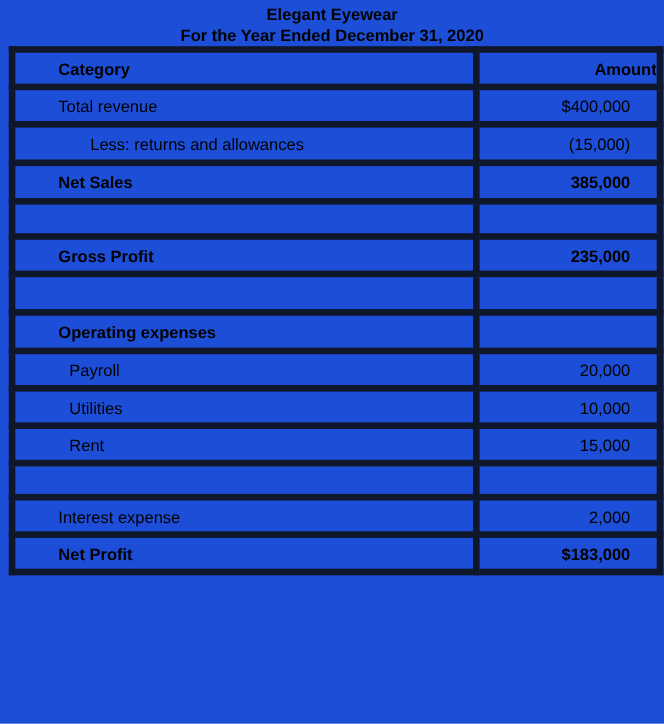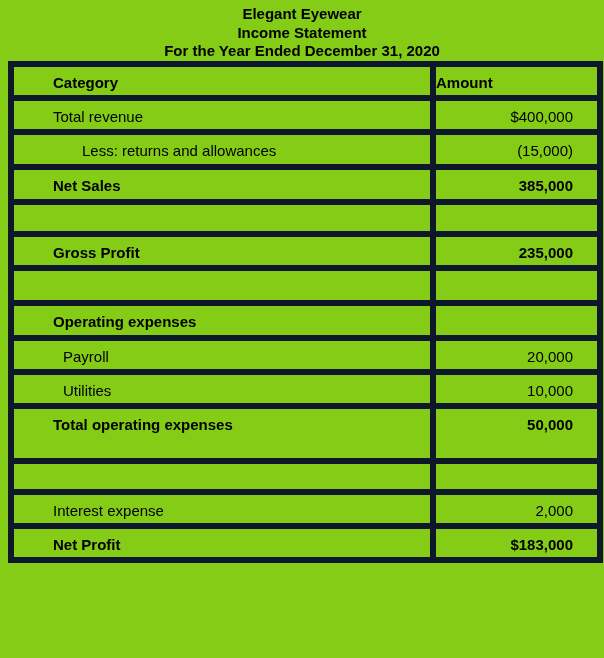--- a/index.html
+++ b/index.html
@@ -7,21 +7,21 @@
     width: 604px;
     height: 658px;
     background: #ffffff;
     font-family: "Liberation Sans", sans-serif;
     color: #000000;
     overflow: hidden;
   }
   .page {
     width: 604px;
     height: 658px;
-    background: #84cc16;
+    background: #1d4ed8;
   }
   .doc-title {
     padding-top: 5px;
     text-align: center;
   }
   .doc-title div {
     font-size: 15px;
     font-weight: bold;
     line-height: 18.5px;
     white-space: nowrap;
@@ -41,31 +41,30 @@
     font-size: 15px;
     line-height: 19px;
     padding-top: 6px;
     overflow: hidden;
     white-space: nowrap;
   }
   td.cat { padding-left: 39px; }
   td.cat.indent-1 { padding-left: 49px; }
   td.cat.indent-2 { padding-left: 68px; }
   td.amt { text-align: right; padding-right: 24px; }
-  td.amt-header { text-align: left; padding-right: 0; }
+  td.amt-header { text-align: right; padding-right: 0; }
   tr.bold td { font-weight: bold; }
 </style>
 </head>
 <body>
 
 <div class="page">
 
   <div class="doc-title">
     <div>Elegant Eyewear</div>
-    <div>Income Statement</div>
     <div>For the Year Ended December 31, 2020</div>
   </div>
 
   <table class="statement">
     <colgroup>
       <col class="col-cat">
       <col class="col-amt">
     </colgroup>
     <tbody>
       <tr class="bold" style="height:34px">
@@ -101,23 +100,23 @@
         <td class="amt"></td>
       </tr>
       <tr style="height:34px">
         <td class="cat indent-1">Payroll</td>
         <td class="amt">20,000</td>
       </tr>
       <tr style="height:34px">
         <td class="cat indent-1">Utilities</td>
         <td class="amt">10,000</td>
       </tr>
-      <tr class="bold" style="height:55px">
-        <td class="cat">Total operating expenses</td>
-        <td class="amt">50,000</td>
+      <tr style="height:34px">
+        <td class="cat indent-1">Rent</td>
+        <td class="amt">15,000</td>
       </tr>
       <tr style="height:31px">
         <td class="cat"></td>
         <td class="amt"></td>
       </tr>
       <tr style="height:34px">
         <td class="cat">Interest expense</td>
         <td class="amt">2,000</td>
       </tr>
       <tr class="bold" style="height:34px">

